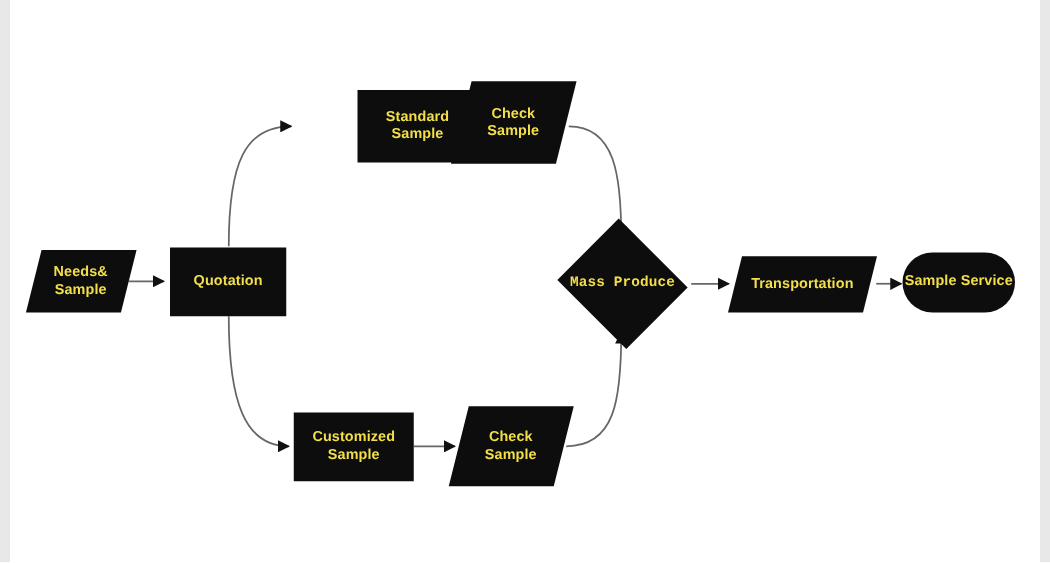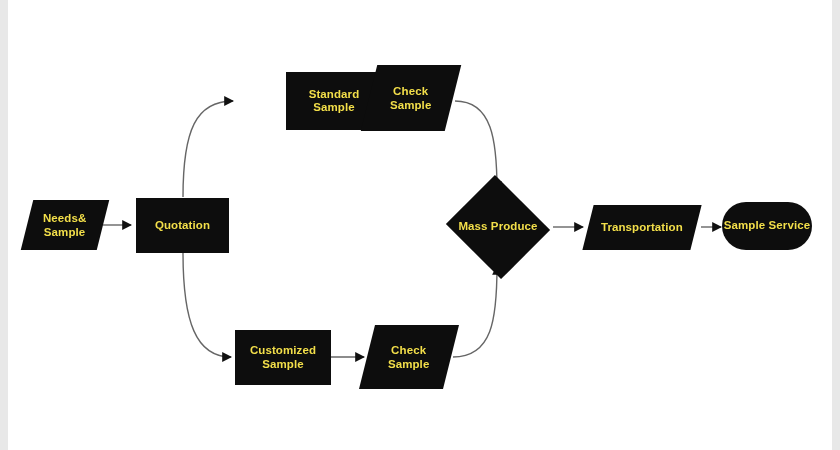--- a/index.html
+++ b/index.html
@@ -53,20 +53,21 @@
     transform: skewX(-14deg);
   }
   .shape-parallelogram .lbl {
     transform: skewX(14deg);
   }
   .shape-stadium {
     border-radius: 24px;
   }
   .shape-diamond {
     background: transparent;
+    font-family: Liberation Mono, monospace;
   }
   .shape-diamond .dia {
     position: absolute;
     left: 50%; top: 50%;
     width: 78px; height: 78px;
     margin-left: -39px; margin-top: -39px;
     background: #0d0d0d;
     transform: rotate(45deg) scaleY(0.89);
   }
   .shape-diamond .lbl {

